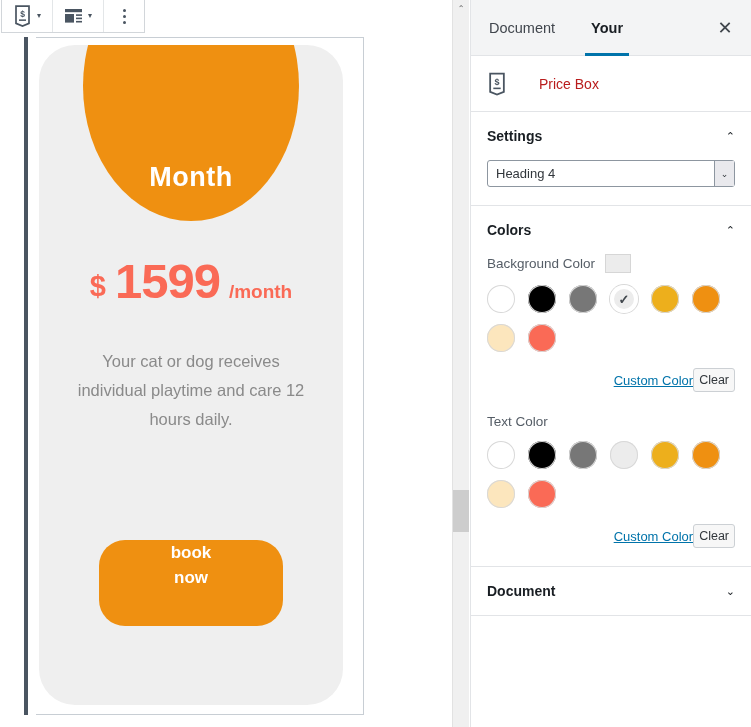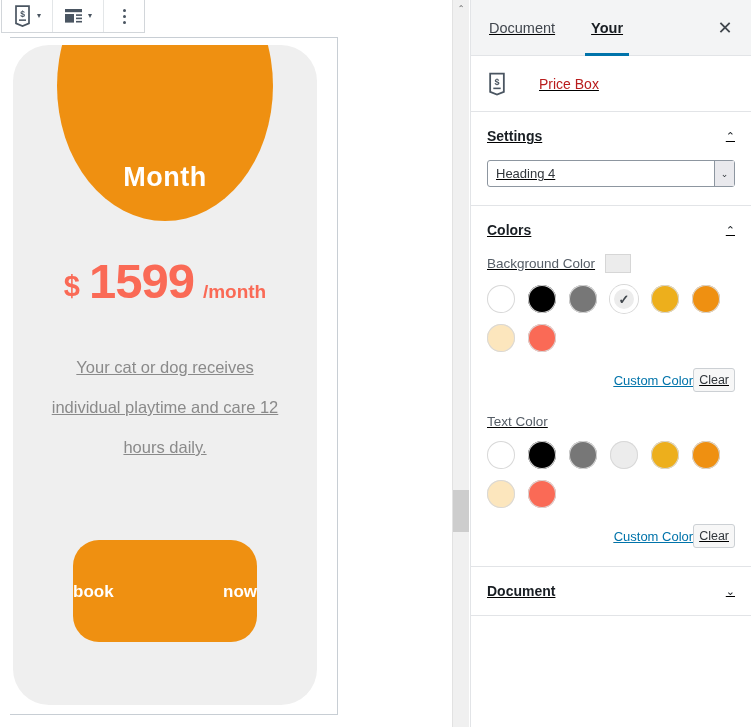--- a/index.html
+++ b/index.html
@@ -32,21 +32,21 @@
   }
   .tb-caret {
     font-size: 8px; color: #4a5561; padding: 0 5px 0 1px; cursor: pointer;
     line-height: 1;
   }
   .dots { display: flex; flex-direction: column; gap: 3px; align-items: center; }
   .dots i { width: 3px; height: 3px; border-radius: 50%; background: #4a5561; display: block; }
 
   
   #canvas {
-    position: absolute; left: 10px; top: 37px;
+    position: absolute; left: 36px; top: 37px;
     width: 328px; height: 678px;
     background: #ffffff;
     border: 1px solid #c8ced4;
     border-left: none;
   }
   #sel-bar {
     position: absolute; left: 24px; top: 37px;
     width: 4px; height: 678px; background: #4a5561;
   }
   #price-box {
@@ -73,50 +73,50 @@
     position: absolute; left: 0; right: 0; top: 208px;
     display: flex; align-items: baseline; justify-content: center;
     color: #fa6a56;
   }
   #price-currency { font-size: 29px; font-weight: bold; margin-right: 9px; position: relative; top: -2px;}
   #price-amount { font-size: 49px; font-weight: bold; letter-spacing: -1px; }
   #price-period { font-size: 19px; font-weight: bold; margin-left: 9px; }
   #desc {
     position: absolute; left: 28px; right: 28px; top: 302px;
     text-align: center; color: #8a8a8a;
-    font-size: 16.5px; line-height: 40px; text-decoration: underline;
+    font-size: 16.5px; line-height: 29px;
   }
   #book-btn {
     position: absolute; left: 50%; top: 495px; transform: translateX(-50%);
-    width: 184px; height: 102px; background: #ef9011;
+    width: 184px; height: 86px; background: #ef9011;
     border-radius: 26px; border: none; cursor: pointer;
     color: #fff; font-size: 17px; font-weight: bold; line-height: 25px;
     font-family: "Liberation Sans", sans-serif;
-    display: flex; align-items: center; justify-content: space-between; flex-direction: row;
+    display: flex; align-items: center; justify-content: flex-start; flex-direction: column;
   }
 
   
   #vscroll {
     position: absolute; left: 452px; top: 0; width: 17px; height: 727px;
     background: #f0f0f0; border-left: 1px solid #e2e2e2;
   }
   #vscroll-up {
     position: absolute; top: 0; left: 0; width: 16px; height: 17px;
     display: flex; align-items: center; justify-content: center;
     font-size: 8px; color: #505050; cursor: pointer;
   }
   #vscroll-thumb {
     position: absolute; left: 0; top: 490px; width: 16px; height: 42px;
     background: #cdcdcd; cursor: pointer;
   }
 
   
   #inspector {
     position: absolute; left: 470px; top: 0; width: 281px; height: 727px;
-    background: #ffffff; border-left: 1px solid #e2e4e7; text-decoration: underline;
+    background: #ffffff; border-left: 1px solid #e2e4e7;
   }
   #insp-tabs {
     position: relative; height: 56px; background: #f3f4f5;
     border-bottom: 1px solid #e2e4e7; display: flex; align-items: center;
   }
   .insp-tab {
     height: 56px; line-height: 56px; padding: 0 18px;
     font-size: 14.5px; color: #40464d; cursor: pointer; position: relative;
   }
   .insp-tab.active { font-weight: bold; color: #191e23; }

